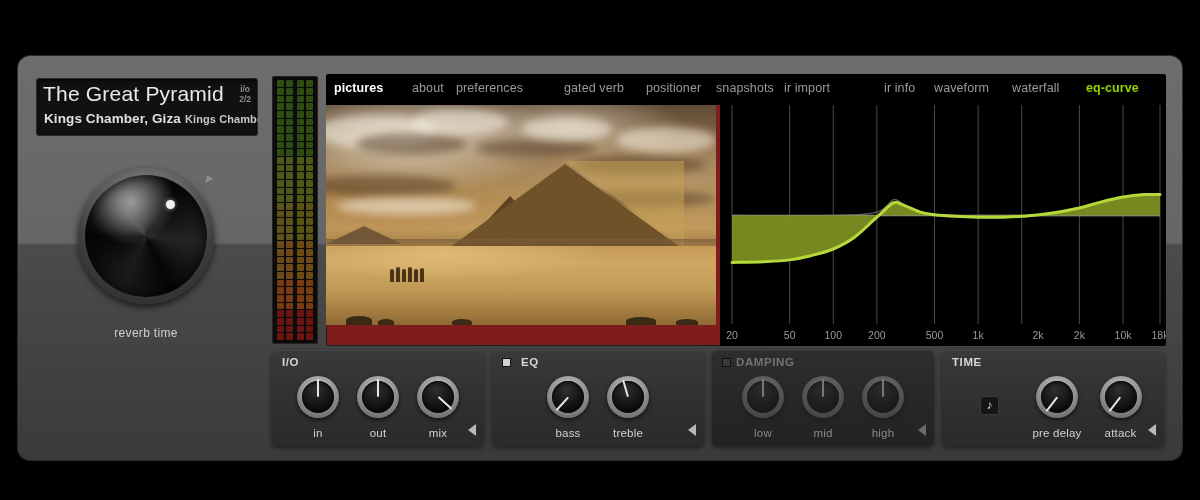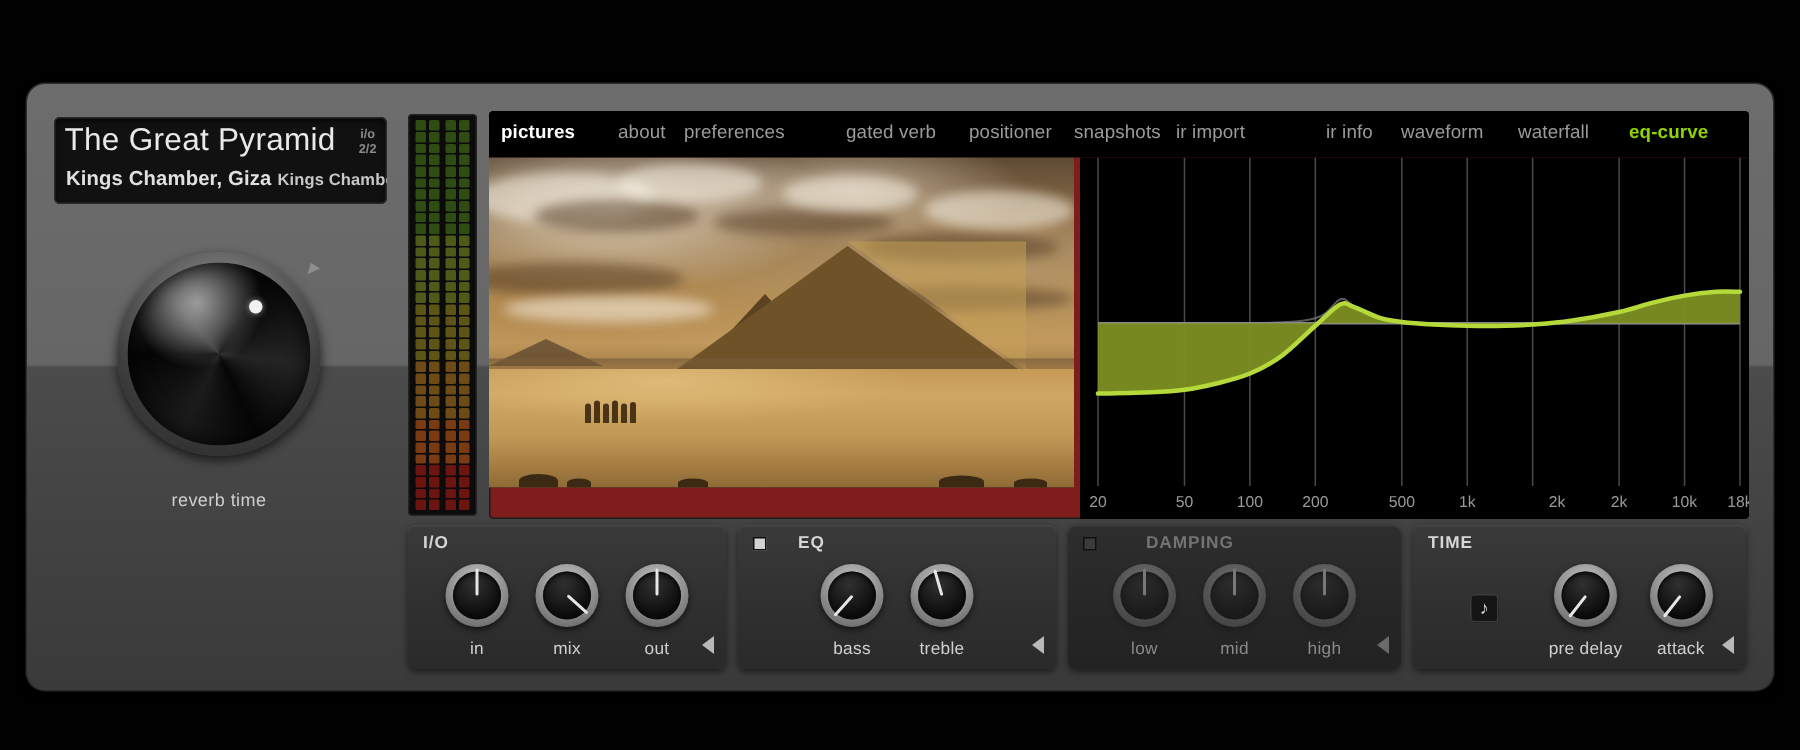--- a/index.html
+++ b/index.html
@@ -604,58 +604,58 @@
           <div class="knob-cell">
             <div class="knob">
               <div class="knob-inner"></div>
               <div class="knob-ptr" style="transform: translateY(-100%) rotate(0deg);"></div>
             </div>
             <div class="knob-cap">in</div>
           </div>
           <div class="knob-cell">
             <div class="knob">
               <div class="knob-inner"></div>
+              <div class="knob-ptr" style="transform: translateY(-100%) rotate(0deg);"></div>
+            </div>
+            <div class="knob-cap">out</div>
+          </div>
+          <div class="knob-cell">
+            <div class="knob">
+              <div class="knob-inner"></div>
               <div class="knob-ptr" style="transform: translateY(-100%) rotate(132deg);"></div>
             </div>
             <div class="knob-cap">mix</div>
-          </div>
-          <div class="knob-cell">
-            <div class="knob">
-              <div class="knob-inner"></div>
-              <div class="knob-ptr" style="transform: translateY(-100%) rotate(0deg);"></div>
-            </div>
-            <div class="knob-cap">out</div>
           </div>
         </div>
         <div class="collapse-arrow"></div>
       </div>
       <div class="panel" style="left: 492px; width: 212px;">
         <div class="chk"></div>
-        <div class="panel-title" style="left: 40px;">EQ</div>
+        <div class="panel-title" style="left: 29px;">EQ</div>
         <div class="panel-knobs">
           <div class="knob-cell">
             <div class="knob">
               <div class="knob-inner"></div>
               <div class="knob-ptr" style="transform: translateY(-100%) rotate(-138deg);"></div>
             </div>
             <div class="knob-cap">bass</div>
           </div>
           <div class="knob-cell">
             <div class="knob">
               <div class="knob-inner"></div>
               <div class="knob-ptr" style="transform: translateY(-100%) rotate(-16deg);"></div>
             </div>
             <div class="knob-cap">treble</div>
           </div>
         </div>
         <div class="collapse-arrow"></div>
       </div>
       <div class="panel dim" style="left: 712px; width: 222px;">
         <div class="chk off"></div>
-        <div class="panel-title dim" style="left: 24px; margin-left: 28px;">DAMPING</div>
+        <div class="panel-title dim" style="left: 24px;">DAMPING</div>
         <div class="panel-knobs">
           <div class="knob-cell">
             <div class="knob dim">
               <div class="knob-inner"></div>
               <div class="knob-ptr" style="transform: translateY(-100%) rotate(0deg);"></div>
             </div>
             <div class="knob-cap dim">low</div>
           </div>
           <div class="knob-cell">
             <div class="knob dim">

